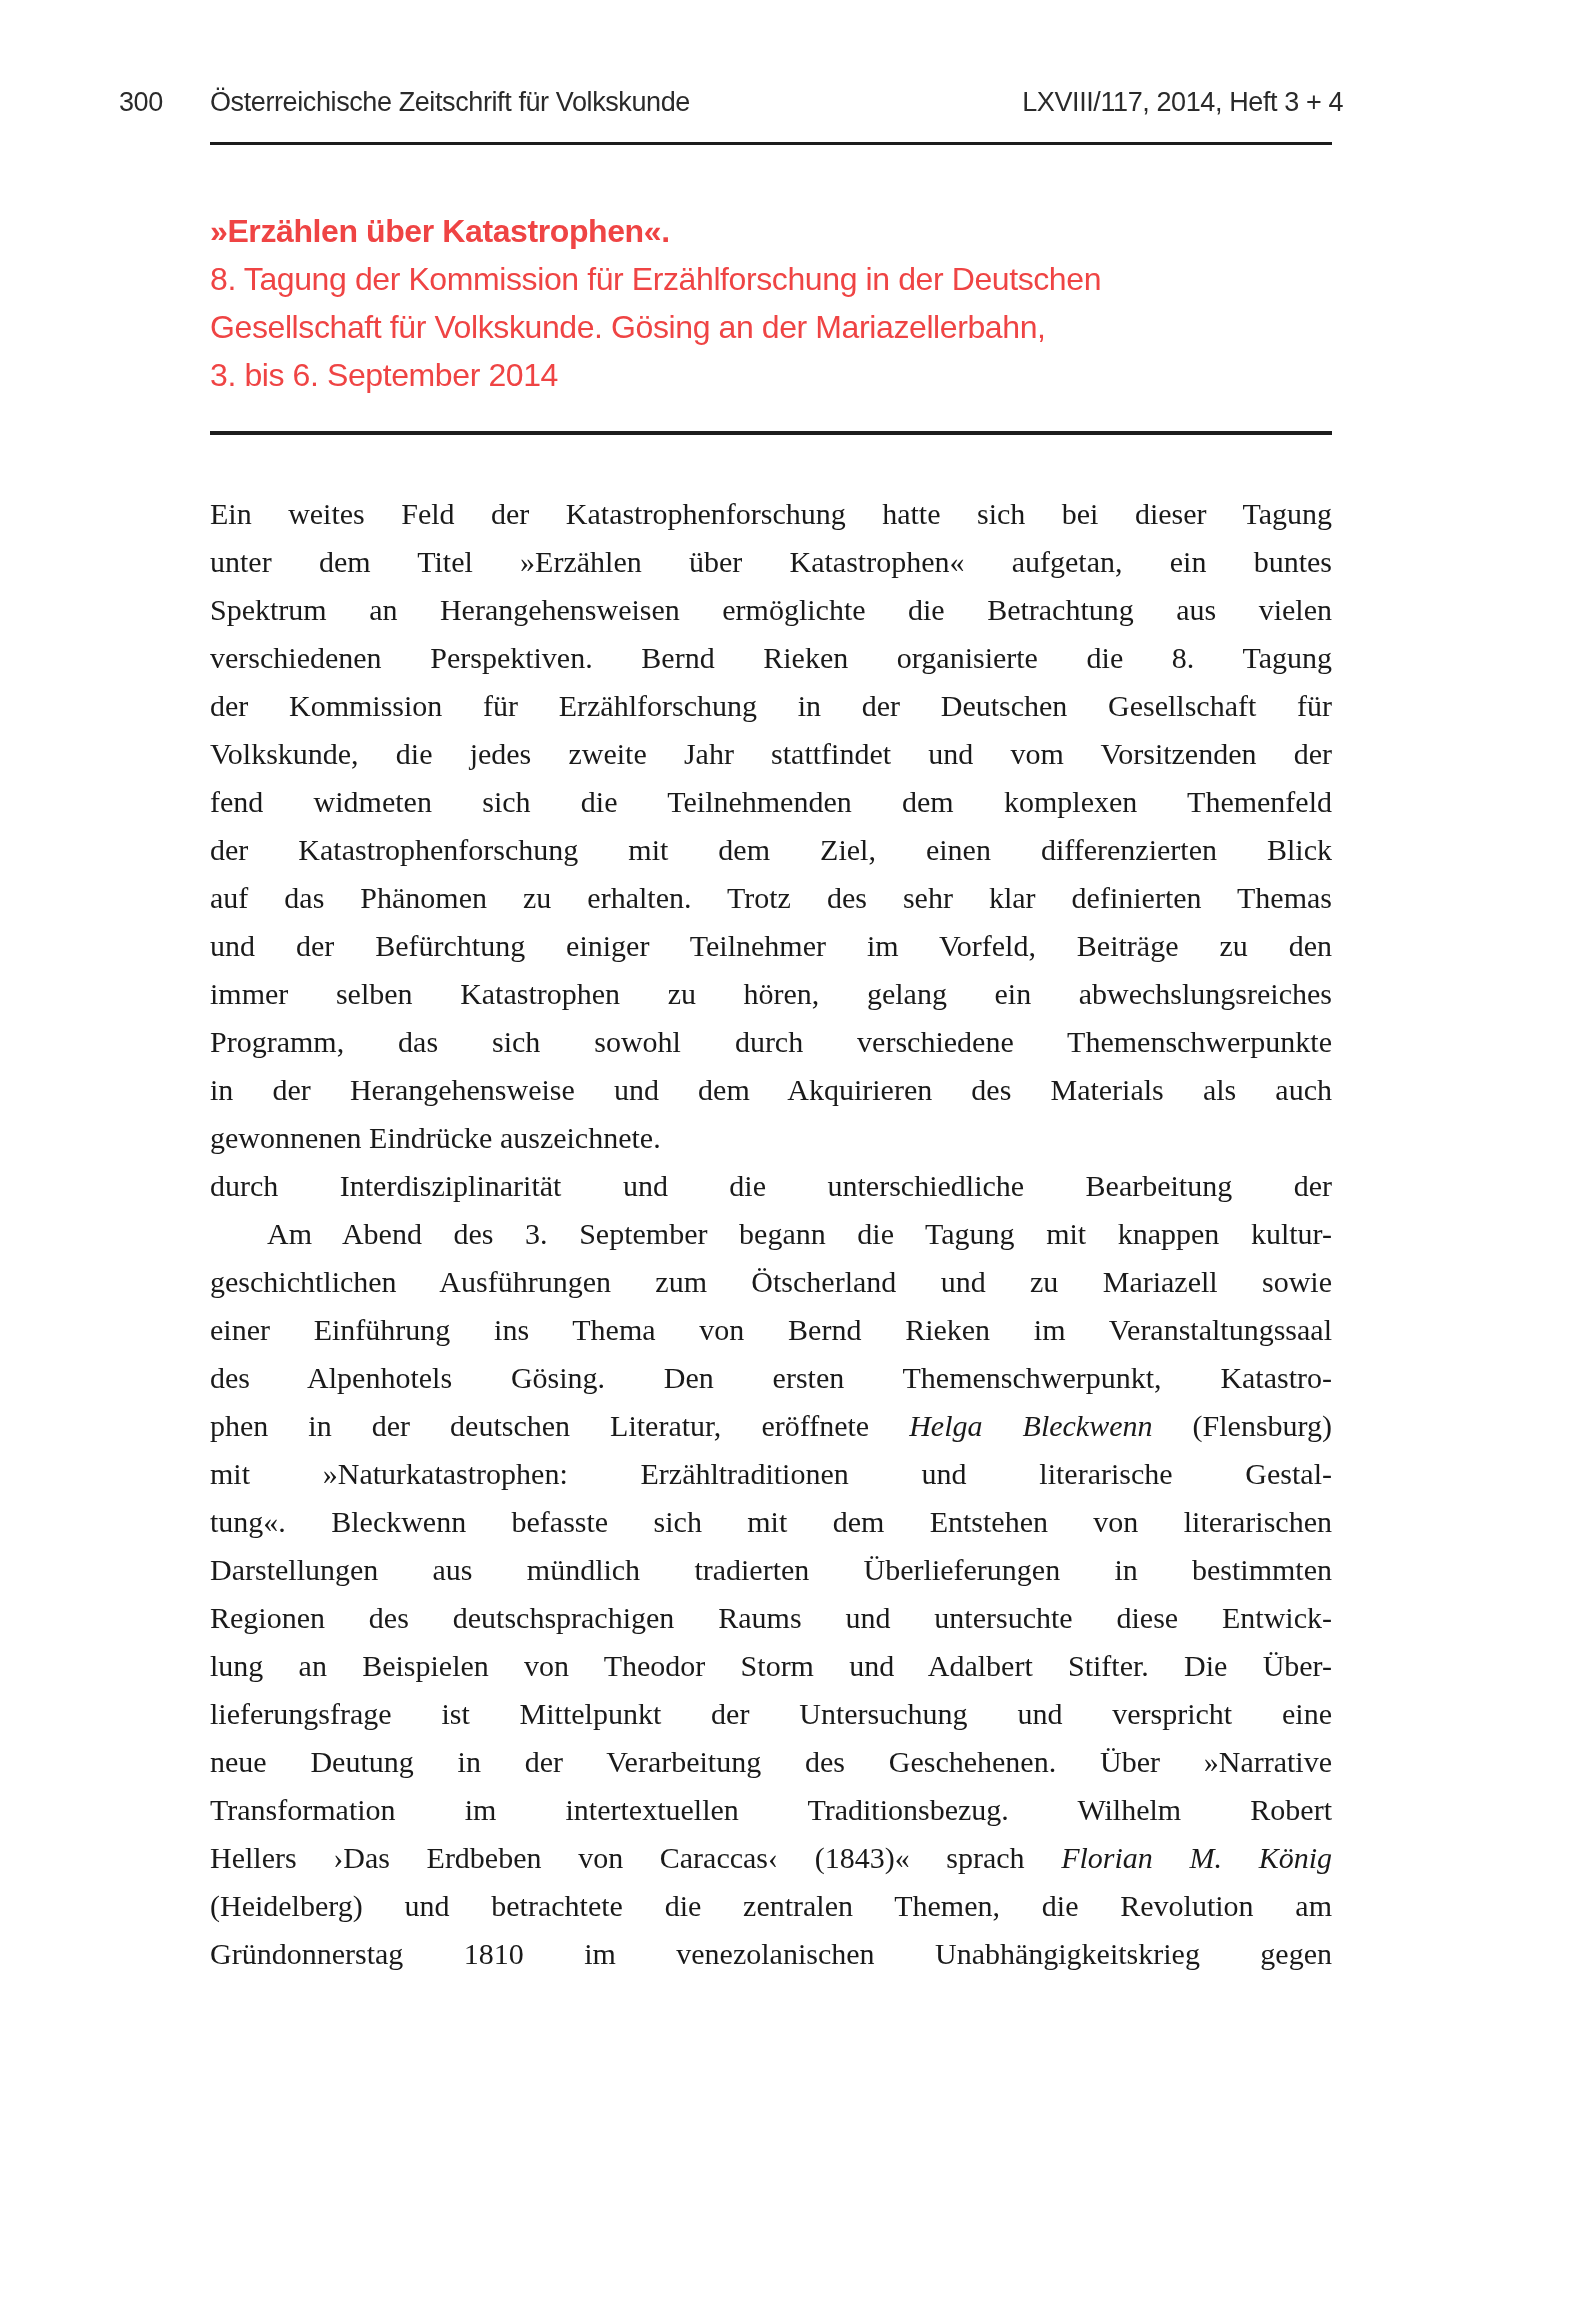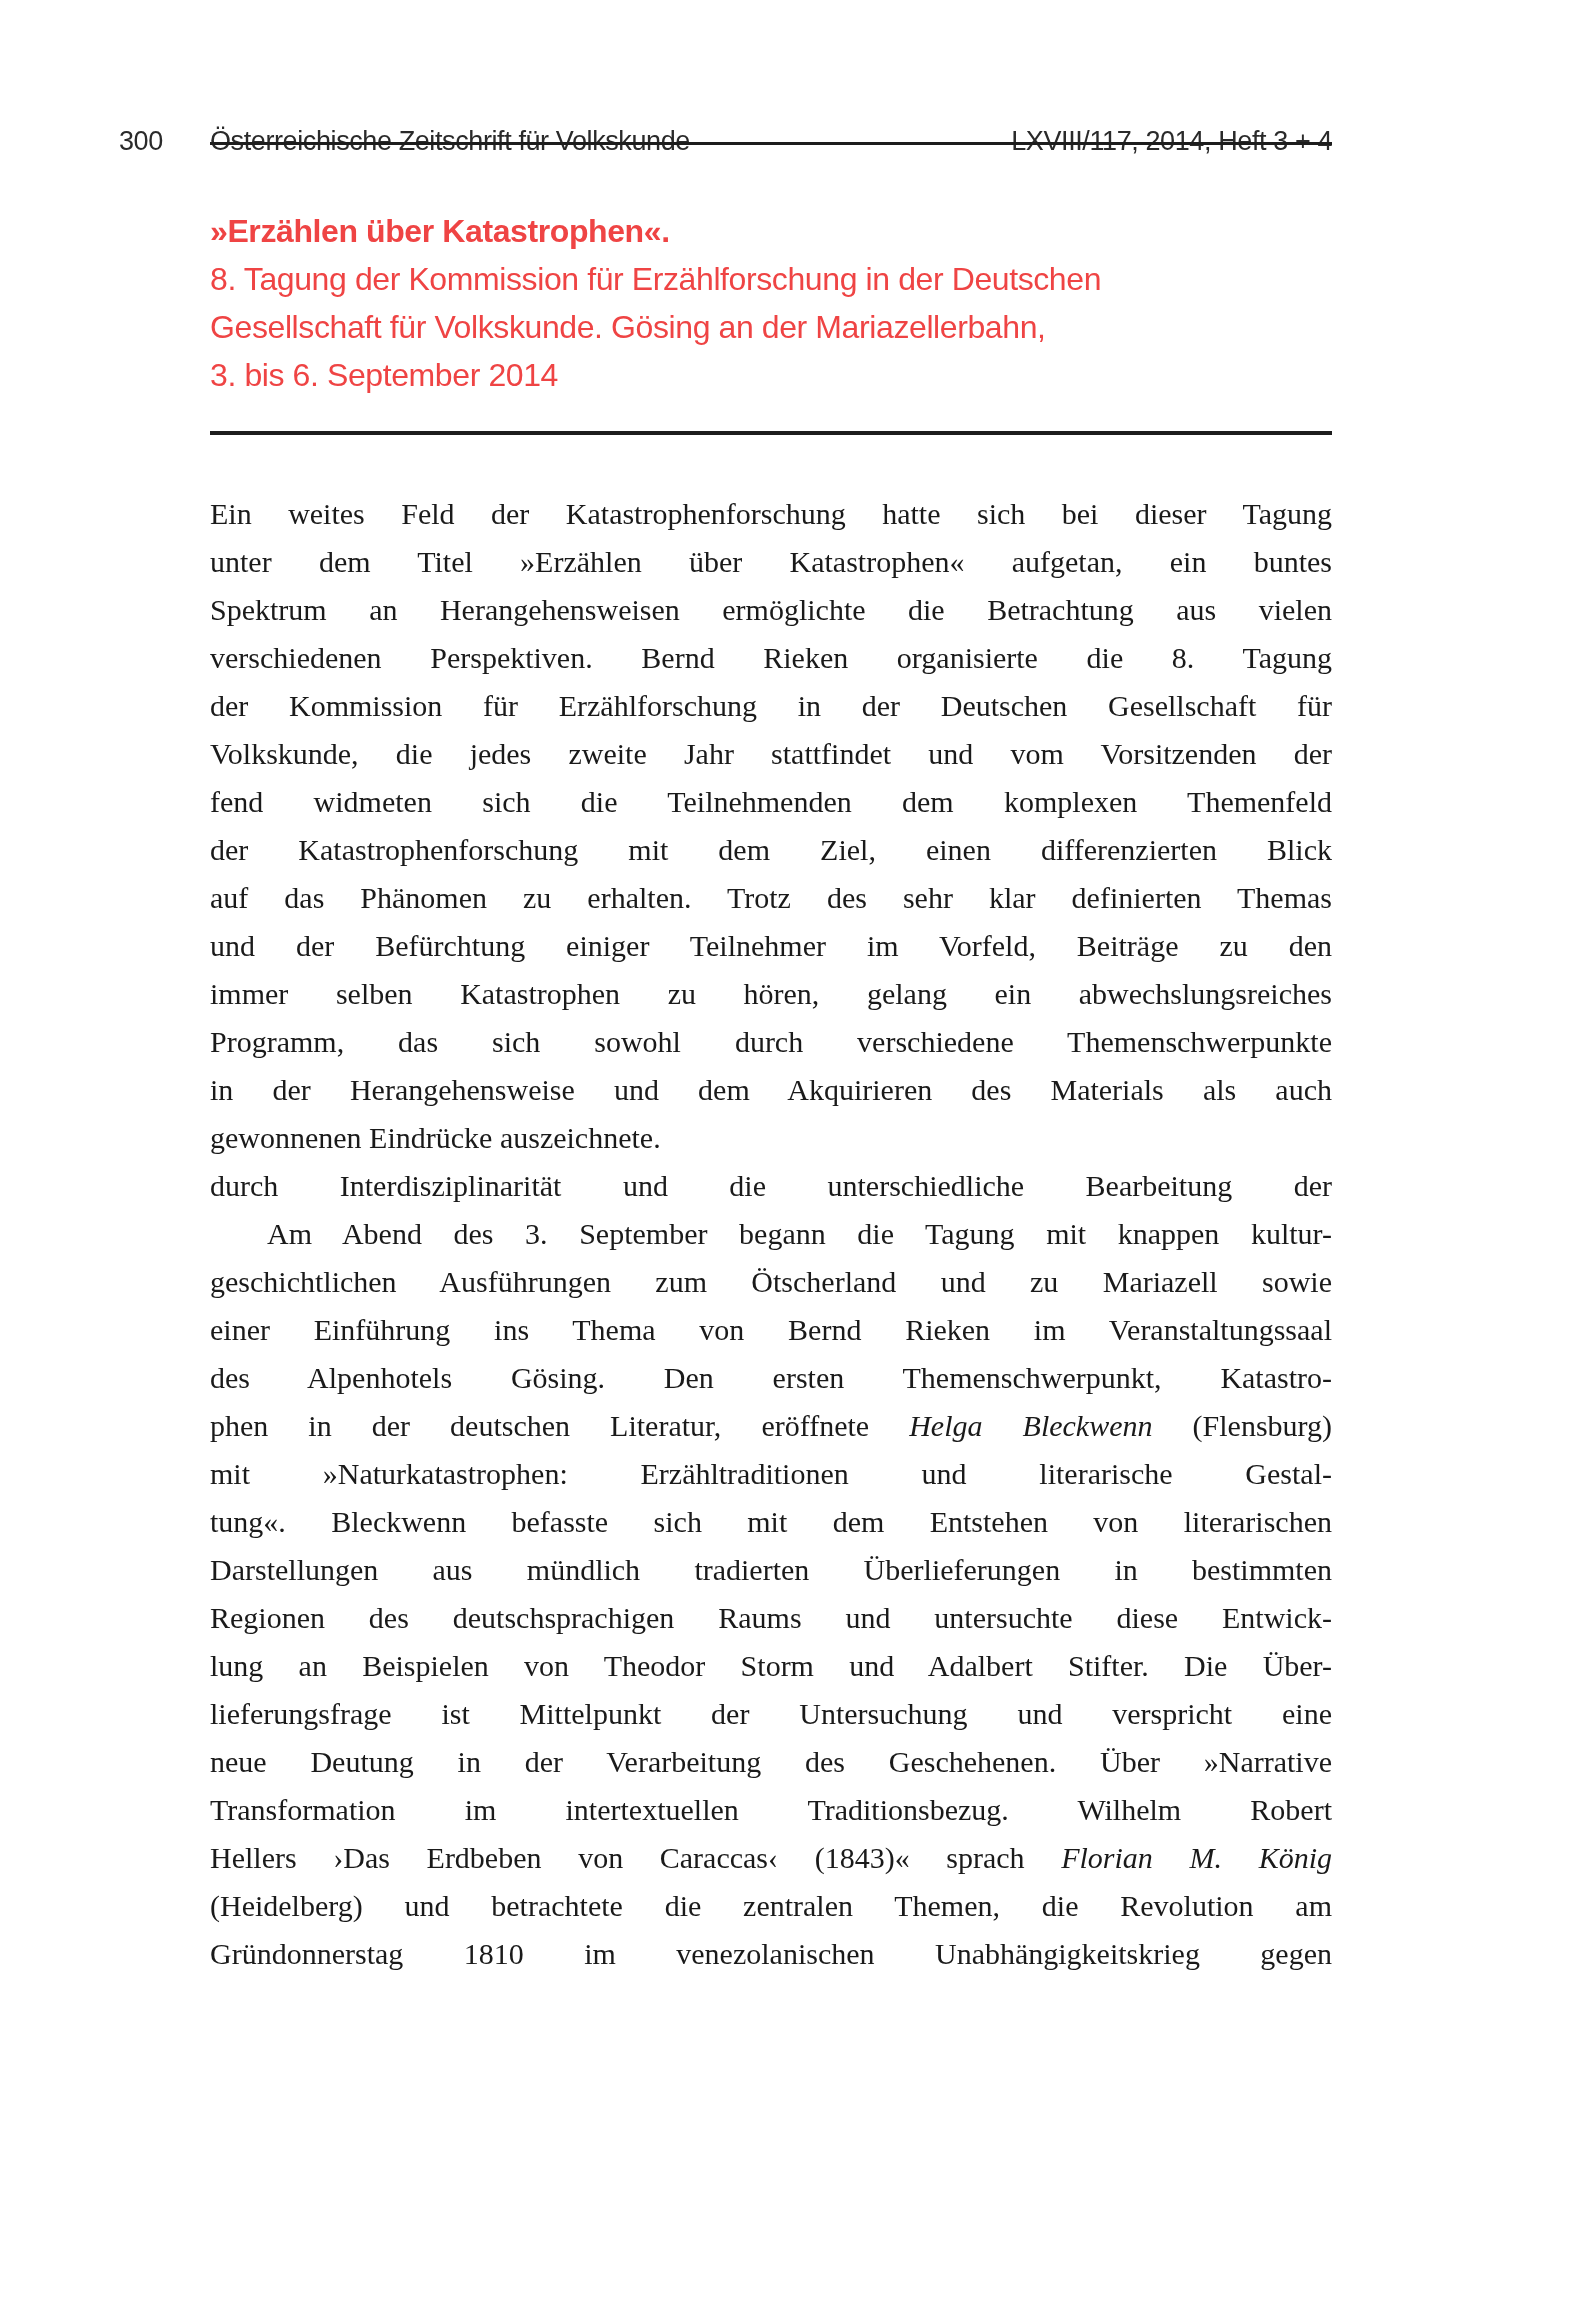--- a/index.html
+++ b/index.html
@@ -22,25 +22,24 @@
   .runhead {
     position: absolute;
     top: 89px;
     font-family: "Liberation Sans", sans-serif;
     font-size: 27px;
     line-height: 1;
     font-weight: 400;
     letter-spacing: -0.4px;
     color: #2a2a2a;
     white-space: nowrap;
-    margin-top: 39px;
   }
   .runhead.pagenum  { left: 119px; }
   .runhead.jtitle   { left: 210px; }
-  .runhead.issue    { right: 263px; }
+  .runhead.issue    { right: 252px; }
 
   .rule {
     position: absolute;
     left: 210px;
     width: 1122px;
     background: #1d1d1d;
   }
   .rule.header-rule { top: 142px; height: 3.2px; }
   .rule.title-rule  { top: 431px; height: 4px; }
 

